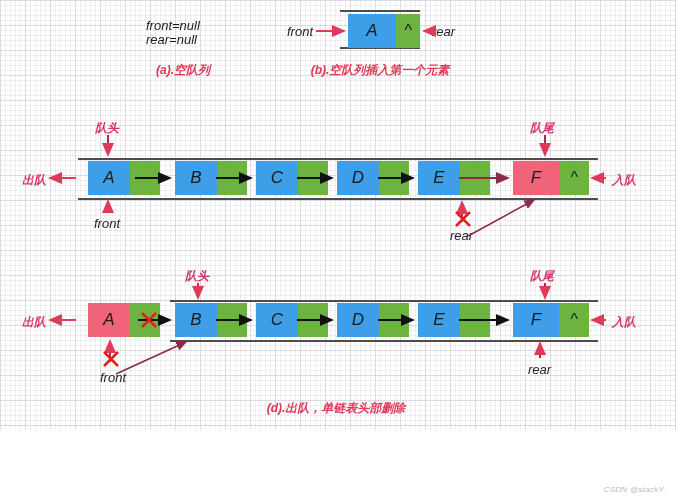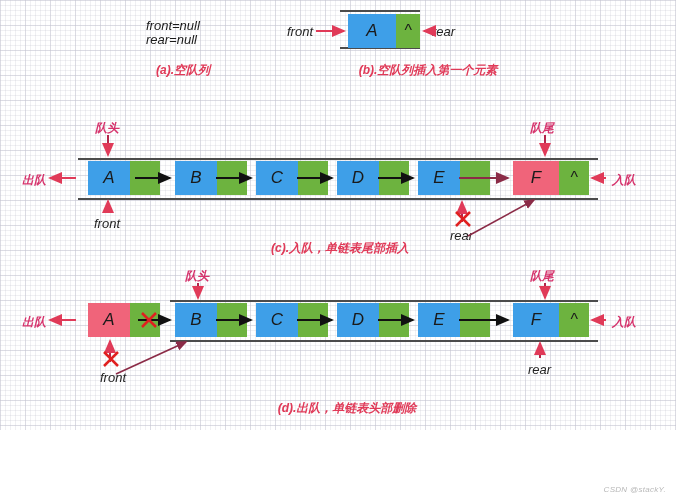--- a/index.html
+++ b/index.html
@@ -127,21 +127,21 @@
   <div class="hline" style="left:340px; top:47px; width:80px;"></div>
 
   <div class="node" style="left:348px; top:14px; width:72px;">
     <div class="cell-data blue" style="width:48px;">A</div>
     <div class="cell-next green" style="width:24px;">^</div>
   </div>
 
   <div class="lbl lbl-black" style="left:287px; top:24px;">front</div>
   <div class="lbl lbl-black" style="left:432px; top:24px;">rear</div>
 
-  <div class="caption" style="left:290px; top:62px; width:180px;padding-left:48px;">(b).空队列插入第一个元素</div>
+  <div class="caption" style="left:290px; top:62px; width:180px;">(b).空队列插入第一个元素</div>
 
   <div class="hline" style="left:78px; top:158px; width:520px;"></div>
   <div class="hline" style="left:78px; top:198px; width:520px;"></div>
 
   <div class="lbl lbl-red" style="left:95px; top:120px;">队头</div>
   <div class="lbl lbl-red" style="left:530px; top:120px;">队尾</div>
   <div class="lbl lbl-red" style="left:22px; top:172px;">出队</div>
   <div class="lbl lbl-red" style="left:612px; top:172px;">入队</div>
   <div class="lbl lbl-black" style="left:94px; top:216px;">front</div>
   <div class="lbl lbl-black" style="left:450px; top:228px;">rear</div>
@@ -164,21 +164,20 @@
   </div>
   <div class="node" style="left:418px; top:161px; width:72px;">
     <div class="cell-data blue" style="width:42px;">E</div>
     <div class="cell-next green" style="width:30px;"></div>
   </div>
   <div class="node" style="left:513px; top:161px; width:76px;">
     <div class="cell-data pink" style="width:46px;">F</div>
     <div class="cell-next green" style="width:30px;">^</div>
   </div>
 
-  <div class="caption" style="left:245px; top:240px; width:190px;">(c).入队，单链表尾部插入</div>
 
   <div class="hline" style="left:170px; top:300px; width:428px;"></div>
   <div class="hline" style="left:170px; top:340px; width:428px;"></div>
 
   <div class="lbl lbl-red" style="left:185px; top:268px;">队头</div>
   <div class="lbl lbl-red" style="left:530px; top:268px;">队尾</div>
   <div class="lbl lbl-red" style="left:22px; top:314px;">出队</div>
   <div class="lbl lbl-red" style="left:612px; top:314px;">入队</div>
   <div class="lbl lbl-black" style="left:100px; top:370px;">front</div>
   <div class="lbl lbl-black" style="left:528px; top:362px;">rear</div>
@@ -201,21 +200,21 @@
   </div>
   <div class="node" style="left:418px; top:303px; width:72px;">
     <div class="cell-data blue" style="width:42px;">E</div>
     <div class="cell-next green" style="width:30px;"></div>
   </div>
   <div class="node" style="left:513px; top:303px; width:76px;">
     <div class="cell-data blue" style="width:46px;">F</div>
     <div class="cell-next green" style="width:30px;">^</div>
   </div>
 
-  <div class="caption" style="left:252px; top:400px; width:190px;">(d).出队，单链表头部删除</div>
+  <div class="caption" style="left:241px; top:400px; width:190px;">(d).出队，单链表头部删除</div>
 
   <svg class="overlay" viewBox="0 0 676 500" xmlns="http://www.w3.org/2000/svg">
     <defs>
       <marker id="ar-red" markerWidth="7" markerHeight="7" refX="6" refY="3" orient="auto">
         <path d="M0,0 L7,3 L0,6 z" fill="#e03a58"></path>
       </marker>
       <marker id="ar-black" markerWidth="7" markerHeight="7" refX="6" refY="3" orient="auto">
         <path d="M0,0 L7,3 L0,6 z" fill="#111111"></path>
       </marker>
       <marker id="ar-dark" markerWidth="7" markerHeight="7" refX="6" refY="3" orient="auto">

